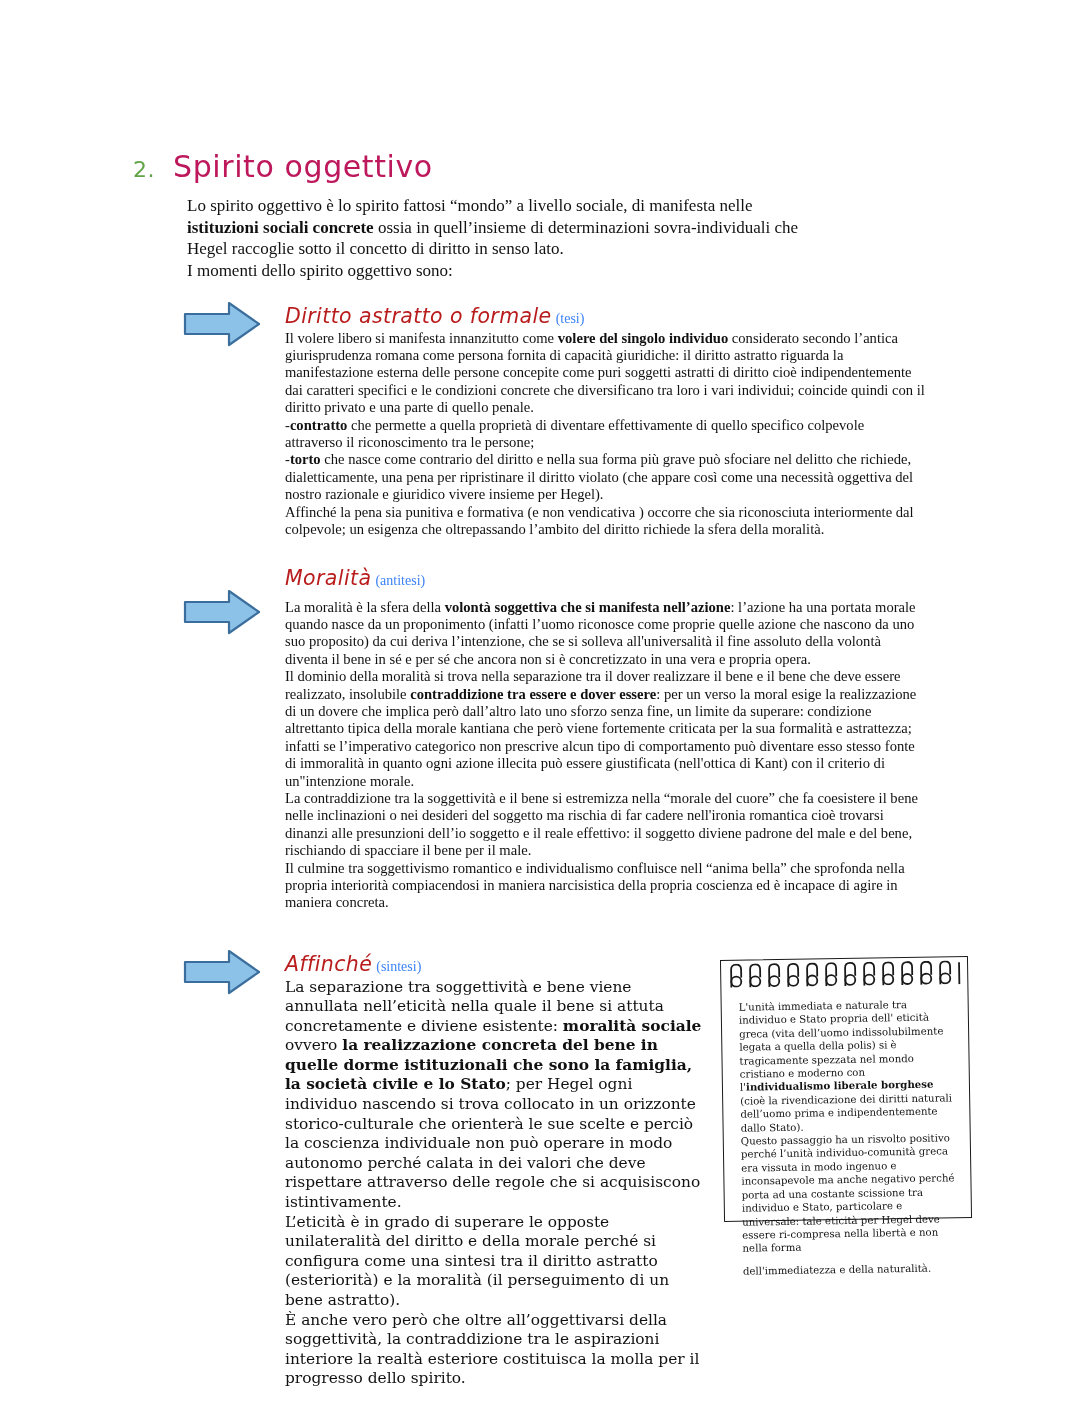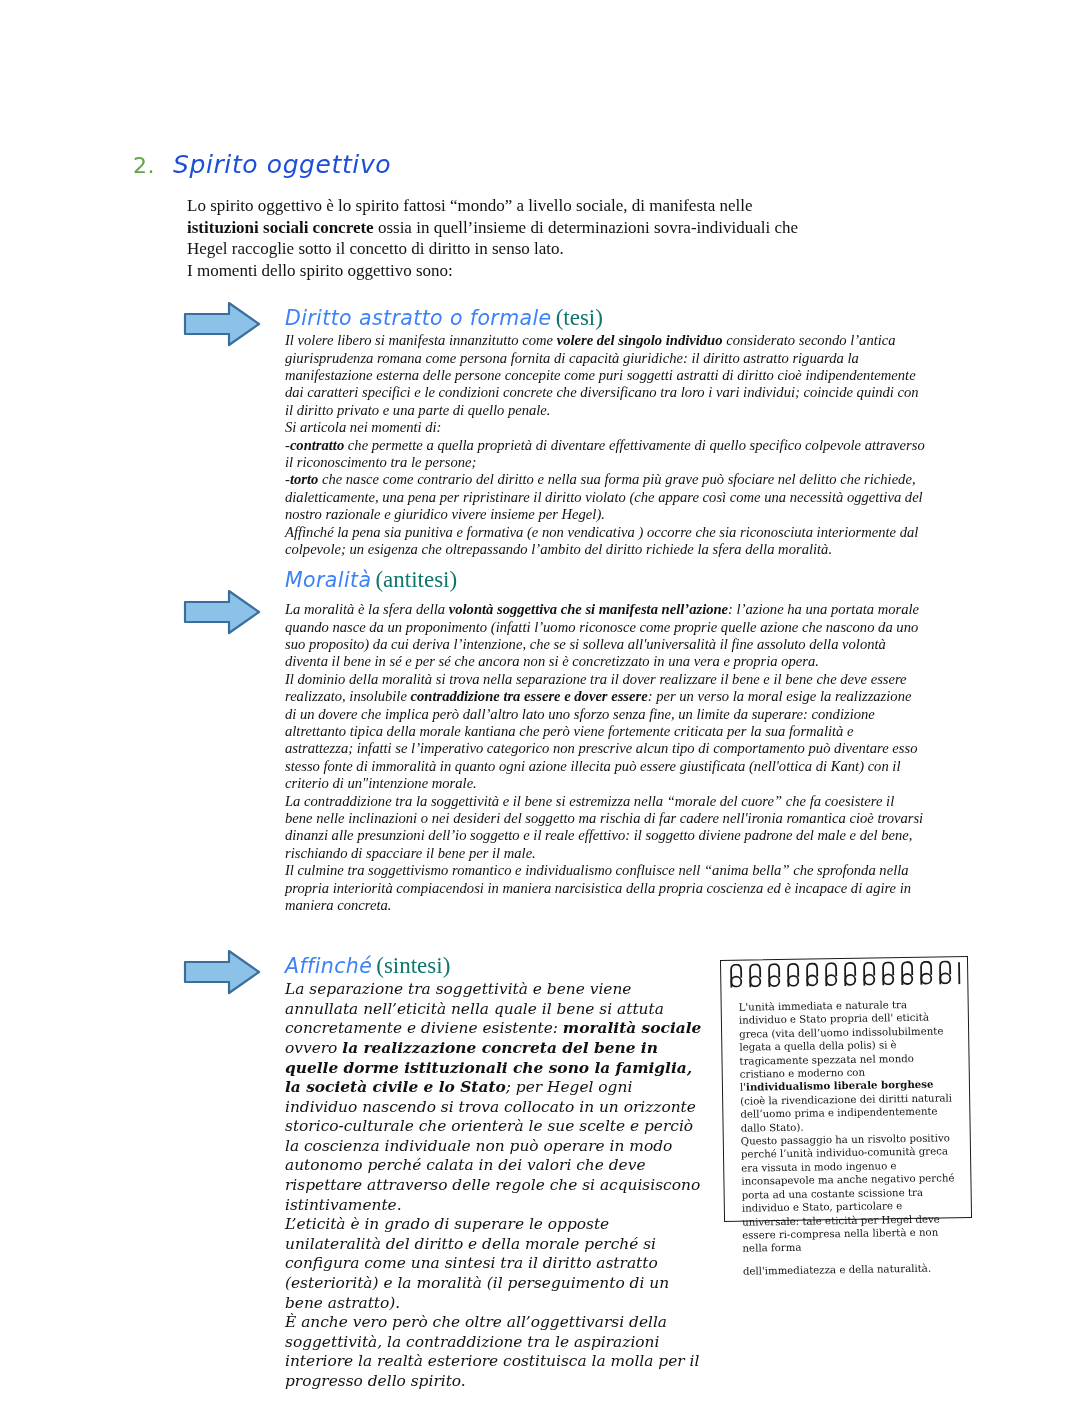--- a/index.html
+++ b/index.html
@@ -36,25 +36,24 @@
     gap: 18px;
   }
   .doc-title-num {
     font-family: "DejaVu Sans", sans-serif;
     font-size: 22px;
     color: #62a346;
     letter-spacing: .5px;
   }
   .doc-title-text {
     font-family: "DejaVu Sans", sans-serif;
-    font-size: 25px;
+    font-size: 30px;
     line-height: 1;
-    color: #1d4ed8;
+    color: #be185d;
     letter-spacing: .6px;
-    font-style: italic;
     font-weight: 400;
   }
 
   .intro {
     position: absolute;
     left: 187px;
     top: 195px;
     width: 640px;
     font-size: 17px;
     line-height: 21.5px;
@@ -75,32 +74,32 @@
 
   .block-head {
     margin: 0 0 2px 0;
     line-height: 1.05;
     white-space: nowrap;
   }
   .block-head .hand {
     font-family: "DejaVu Sans", sans-serif;
     font-style: italic;
     font-size: 20.5px;
-    color: #3b82f6;
+    color: #b91c1c;
     letter-spacing: .4px;
   }
   .block-head .paren {
     font-family: "Liberation Serif", serif;
-    font-size: 23px;
-    color: #0f766e;
+    font-size: 14px;
+    color: #3b82f6;
     font-style: normal;
     letter-spacing: 0;
   }
 
-  .body-text { color: #111; font-style: italic; }
+  .body-text { color: #111; }
   .body-text b { font-weight: 700; }
   .body-text p { margin: 0; }
 
   
   .narrow .body-text {
     font-size: 14.6px;
     line-height: 17.4px;
     font-family: "Liberation Serif", "DejaVu Serif", serif;
     transform-origin: left top;
   }
@@ -178,21 +177,20 @@
     </svg>
   </div>
 
   <div class="block narrow" id="sec-0" style="left:285px; top:306px; width:640px;">
     <div class="block-head">
       <span class="hand">Diritto astratto o formale</span>
       <span class="paren">(tesi)</span>
     </div>
     <div class="body-text">
         <p><span>Il volere libero si manifesta innanzitutto come </span><b>volere del singolo individuo</b><span> considerato secondo l’antica giurisprudenza romana come persona fornita di capacità giuridiche: il diritto astratto riguarda la manifestazione esterna delle persone concepite come puri soggetti astratti di diritto cioè indipendentemente dai caratteri specifici e le condizioni concrete che diversificano tra loro i vari individui; coincide quindi con il diritto privato e una parte di quello penale.</span></p>
-        <p><span>Si articola nei momenti di:</span></p>
         <p><span>-</span><b>contratto</b><span> che permette a quella proprietà di diventare effettivamente di quello specifico colpevole attraverso il riconoscimento tra le persone;</span></p>
         <p><span>-</span><b>torto</b><span> che nasce come contrario del diritto e nella sua forma più grave può sfociare nel  delitto che richiede, dialetticamente, una pena per ripristinare il diritto violato (che appare così come una necessità oggettiva del nostro razionale e giuridico vivere insieme per Hegel).</span></p>
         <p><span>Affinché la pena sia punitiva e formativa (e non vendicativa ) occorre che sia riconosciuta interiormente dal colpevole; un esigenza che oltrepassando l’ambito del diritto richiede la sfera della moralità.</span></p>
       </div>
   </div>
 
   <div class="block narrow" id="sec-1" style="left:285px; top:568px; width:640px;">
     <div class="block-head" style="margin-bottom:9px;">
       <span class="hand">Moralità</span>
       <span class="paren">(antitesi)</span>

